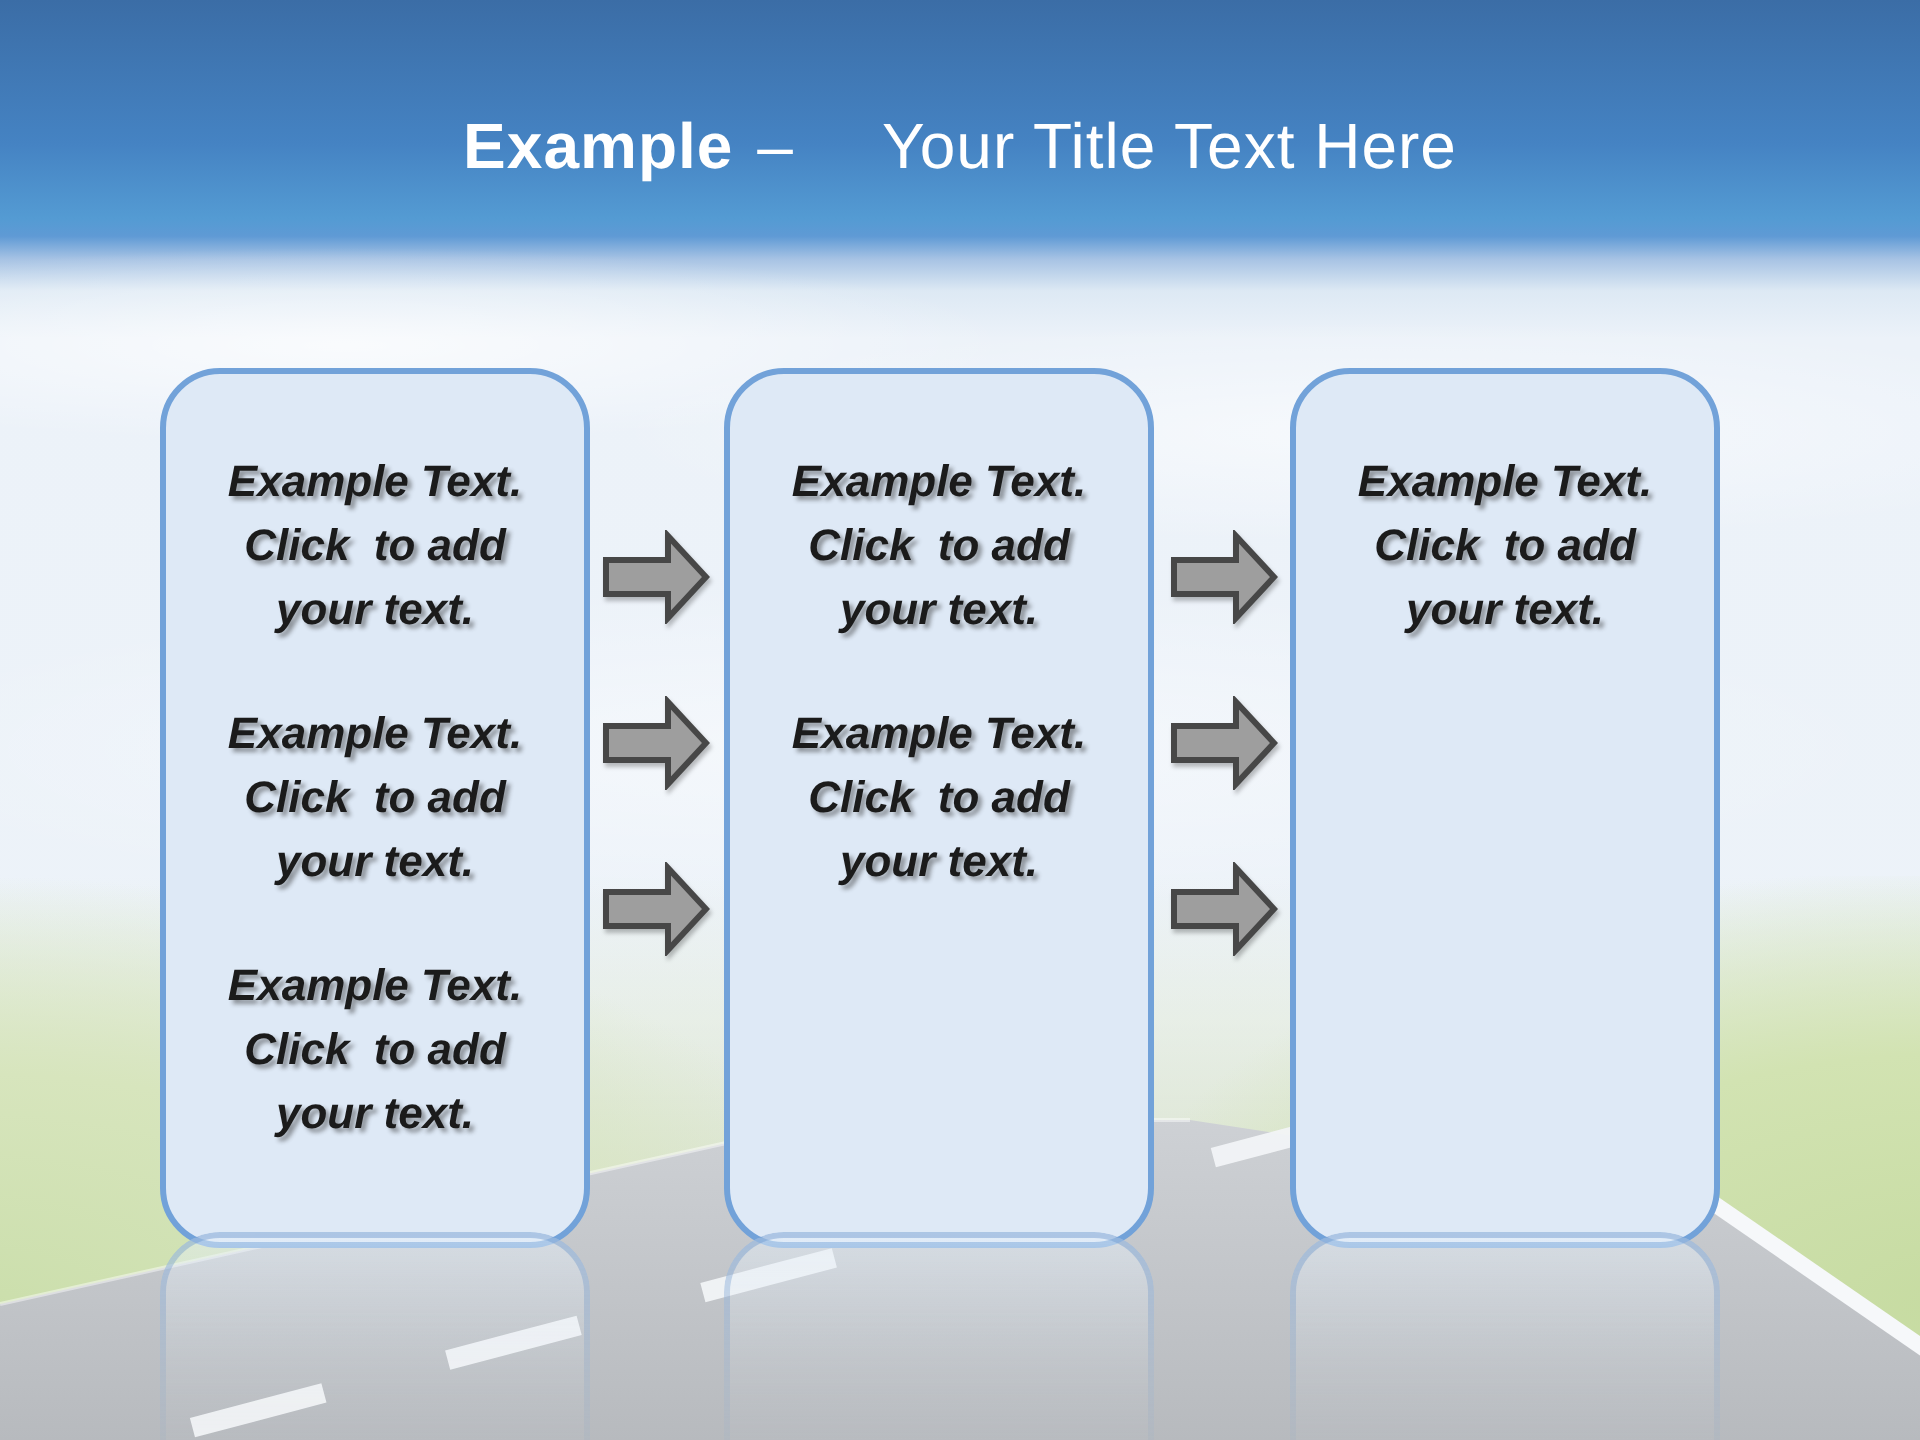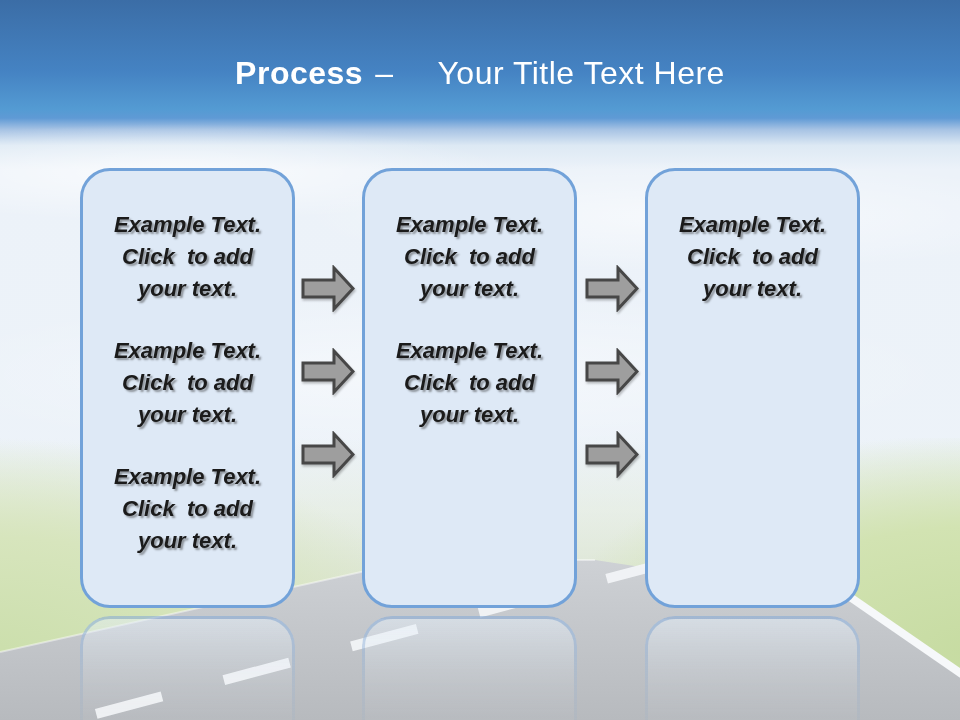--- a/index.html
+++ b/index.html
@@ -37,21 +37,21 @@
   .title {
     position:absolute; left:0; right:0; top:54px; text-align:center;
     color:#ffffff; font-size:32px; letter-spacing:.5px; line-height:38px;
   }
   .title .kw  { font-weight:bold; margin-right:12px; }
   .title .sep { font-weight:normal; margin-right:10px; }
   .title .rest{ font-weight:normal;margin-left:34px; }
 
   
   .box {
-    position:absolute; top:168px; width:215px; height:440px; box-sizing:border-box;
+    position:absolute; top:184px; width:215px; height:440px; box-sizing:border-box;
     background:#dee9f6; border:3px solid #72a2d9; border-radius:30px;
     padding:38px 8px 0 8px;
   }
   .box-1 { left:80px; }
   .box-2 { left:362px; }
   .box-3 { left:645px; }
   .para {
     margin:0; font-style:italic; font-weight:bold; font-size:22px; line-height:32px;
     color:#1b1b1b; text-align:center;
     text-shadow:2px 2px 2px rgba(40,40,40,.45);
@@ -98,21 +98,21 @@
         <stop offset="1" stop-color="#b7babe"></stop>
       </linearGradient>
     </defs>
     <polygon points="0,652 415,560 595,560 858,600 962,672 962,722 0,722" fill="url(#roadg)"></polygon>
     <path d="M0,652 L415,560 L595,560" stroke="rgba(255,255,255,.45)" stroke-width="2" fill="none"></path>
     <path d="M655,566 L35,730" stroke="#f3f5f7" stroke-width="10" stroke-dasharray="68 64" stroke-dashoffset="18" opacity=".92" fill="none"></path>
     <path d="M850,597 L982,688" stroke="#f6f8fa" stroke-width="8" fill="none"></path>
   </svg>
 
   <div class="title">
-    <span class="kw">Process</span><span class="sep">–</span><span class="rest">Your Title Text Here</span>
+    <span class="kw">Example</span><span class="sep">–</span><span class="rest">Your Title Text Here</span>
   </div>
 
   <div class="box box-1">
     <p class="para">
       <span class="line">Example Text.</span>
       <span class="line">Click  to add</span>
       <span class="line">your text.</span>
     </p>
     <p class="para">
       <span class="line">Example Text.</span>

